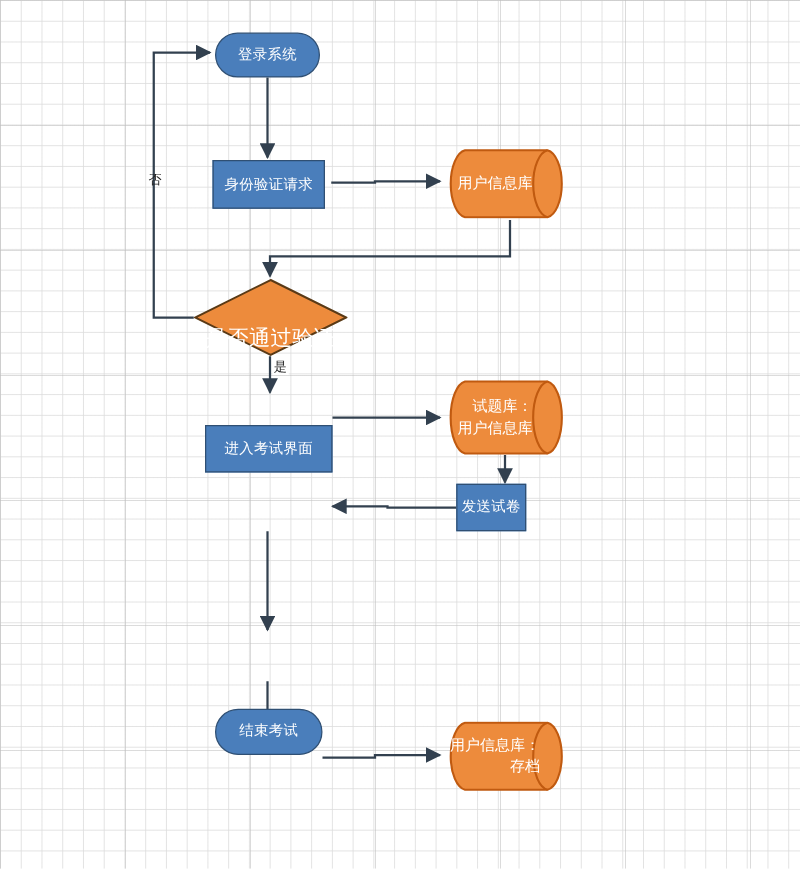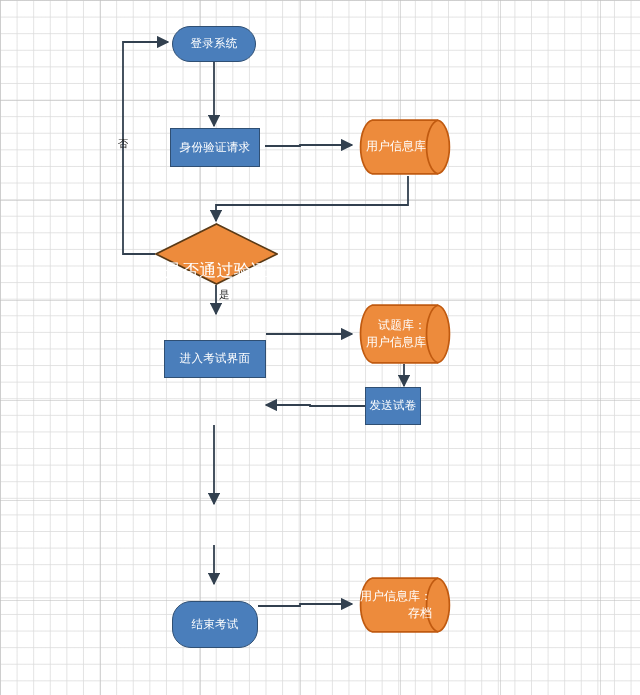--- a/index.html
+++ b/index.html
@@ -191,21 +191,21 @@
     <div class="cyl-label">试题库：
 用户信息库</div>
   </div>
 
 
   <div class="node proc" style="left:365px; top:387px; width:56px; height:38px;">
     <span>发送试卷</span>
   </div>
 
 
-  <div class="node term" style="left:172px; top:601px; width:86px; height:47px;font-family:Liberation Serif, serif;">
+  <div class="node term" style="left:172px; top:567px; width:86px; height:37px;font-family:Liberation Serif, serif;">
     <span>结束考试</span>
   </div>
 
   <div class="cyl-wrap" style="left:358px; top:577px; width:94px; height:56px;">
     <svg class="cyl-svg" width="94" height="56" viewBox="0 0 94 56" xmlns="http://www.w3.org/2000/svg">
       <path d="M 14 1.2 L 80 1.2 A 13 27 0 0 1 80 54.8 L 14 54.8 A 13 27 0 0 1 14 1.2 Z" fill="#ed8b3c" stroke="#c05a10" stroke-width="1.7"></path>
       <path d="M 80 1.2 A 13 27 0 0 0 80 54.8" fill="none" stroke="#c05a10" stroke-width="1.7"></path>
     </svg>
     <div class="cyl-label">用户信息库：
 存档</div>

